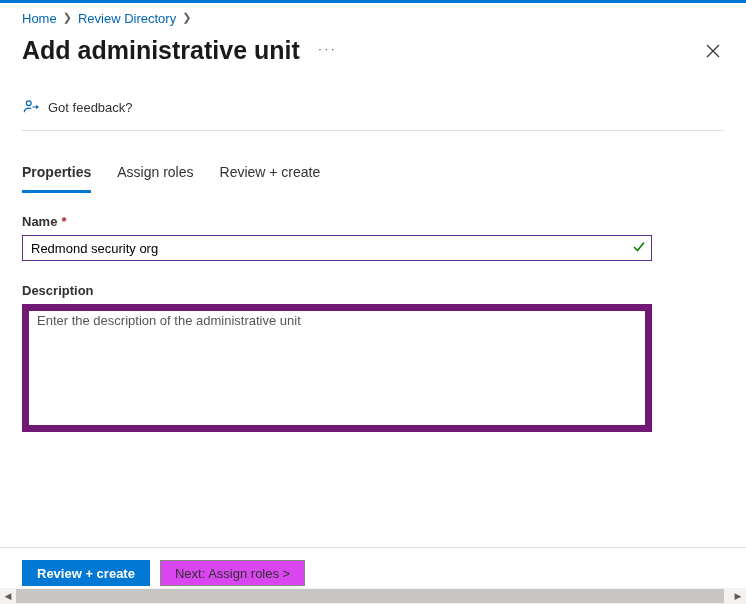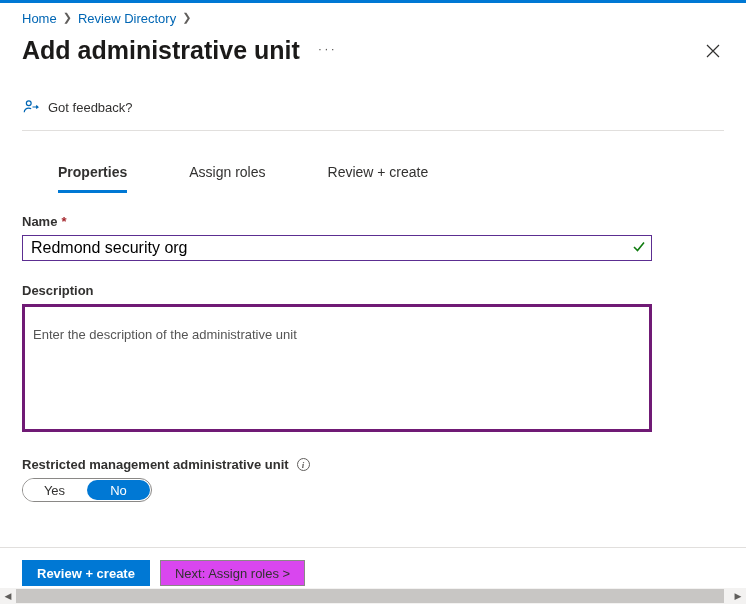--- a/index.html
+++ b/index.html
@@ -63,21 +63,20 @@
     gap: 26px;
     padding: 22px 22px 0 22px;
     border-bottom: 1px solid transparent;
   }
   .tab {
     font-size: 14px;
     color: #323130;
     padding-bottom: 10px;
     cursor: pointer;
     border-bottom: 3px solid transparent;
-    margin-left: 36px;
   }
   .tab.active {
     font-weight: 600;
     border-bottom-color: #0078d4;
   }
   .form {
     padding: 20px 22px 0 22px;
   }
   .field { margin-bottom: 22px; }
   .field-label {
@@ -101,37 +100,37 @@
     font-family: Georgia, serif;
     color: #605e5c;
     margin-left: 4px;
     cursor: default;
   }
   .text-input {
     width: 630px;
     height: 26px;
     border: 1px solid #5c2e91;
     padding: 0 28px 0 8px;
-    font-size: 16px;
+    font-size: 13px;
     font-family: inherit;
     outline: none;
     background: #fff;
   }
   .input-wrap { position: relative; width: 630px; }
   .check {
     position: absolute;
     right: 6px; top: 50%;
     transform: translateY(-50%);
     color: #107c10;
   }
   .textarea {
     width: 630px;
     height: 128px;
-    border: 3px solid #701a75;
-    padding: 20px 8px;
+    border: 7px solid #701a75;
+    padding: 2px 8px;
     font-size: 13px;
     font-family: inherit;
     resize: none;
     outline: none;
   }
   .textarea::placeholder { color: #555; }
   .toggle {
     display: inline-flex;
     border: 1px solid #8a8886;
     border-radius: 13px;
@@ -247,30 +246,20 @@
           </svg>
       </span>
     </div>
   </div>
 
   <div class="field">
     <div class="field-label">Description</div>
     <textarea class="textarea" placeholder="Enter the description of the administrative unit" style=""></textarea>
   </div>
 
-  <div class="field">
-    <div class="field-label">
-      <span>Restricted management administrative unit</span>
-      <span class="info-icon">i</span>
-    </div>
-    <div class="toggle">
-      <div class="opt">Yes</div>
-      <div class="opt active">No</div>
-    </div>
-  </div>
 
 </div>
 
 <div class="footer">
   <button class="btn primary">Review + create</button>
   <button class="btn">Next: Assign roles &gt;</button>
 </div>
 
 <div class="hscroll">
   <div class="arrow">◀</div>

